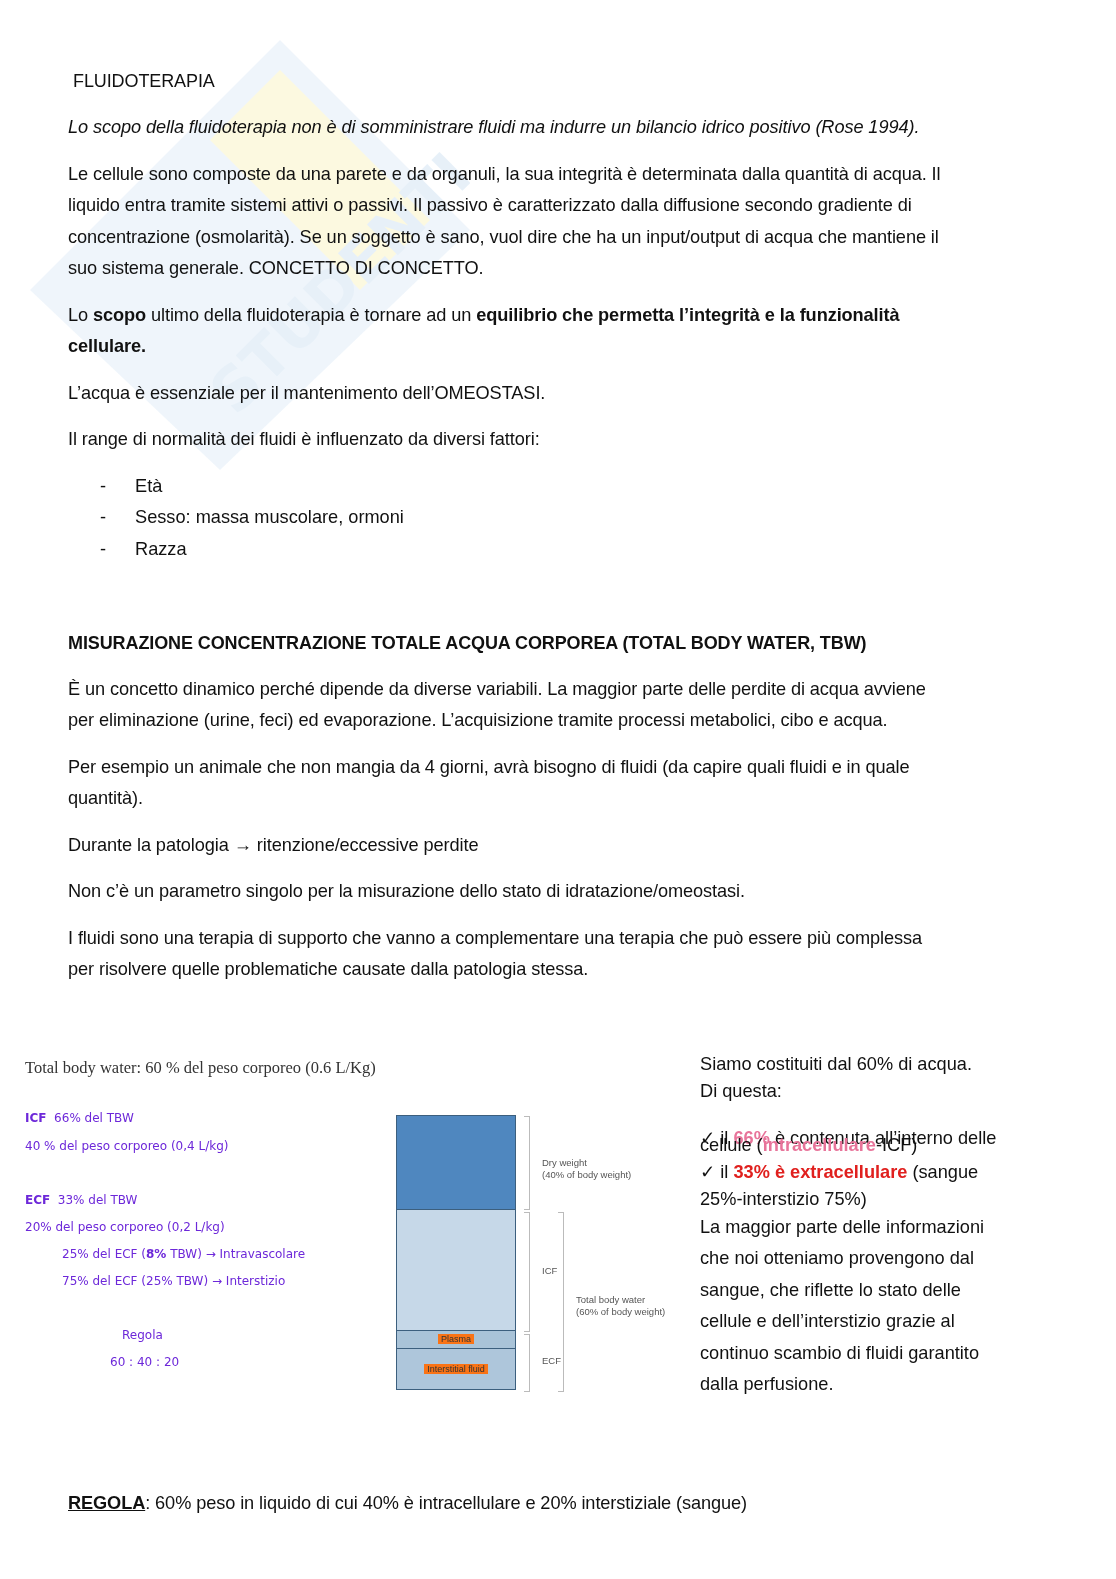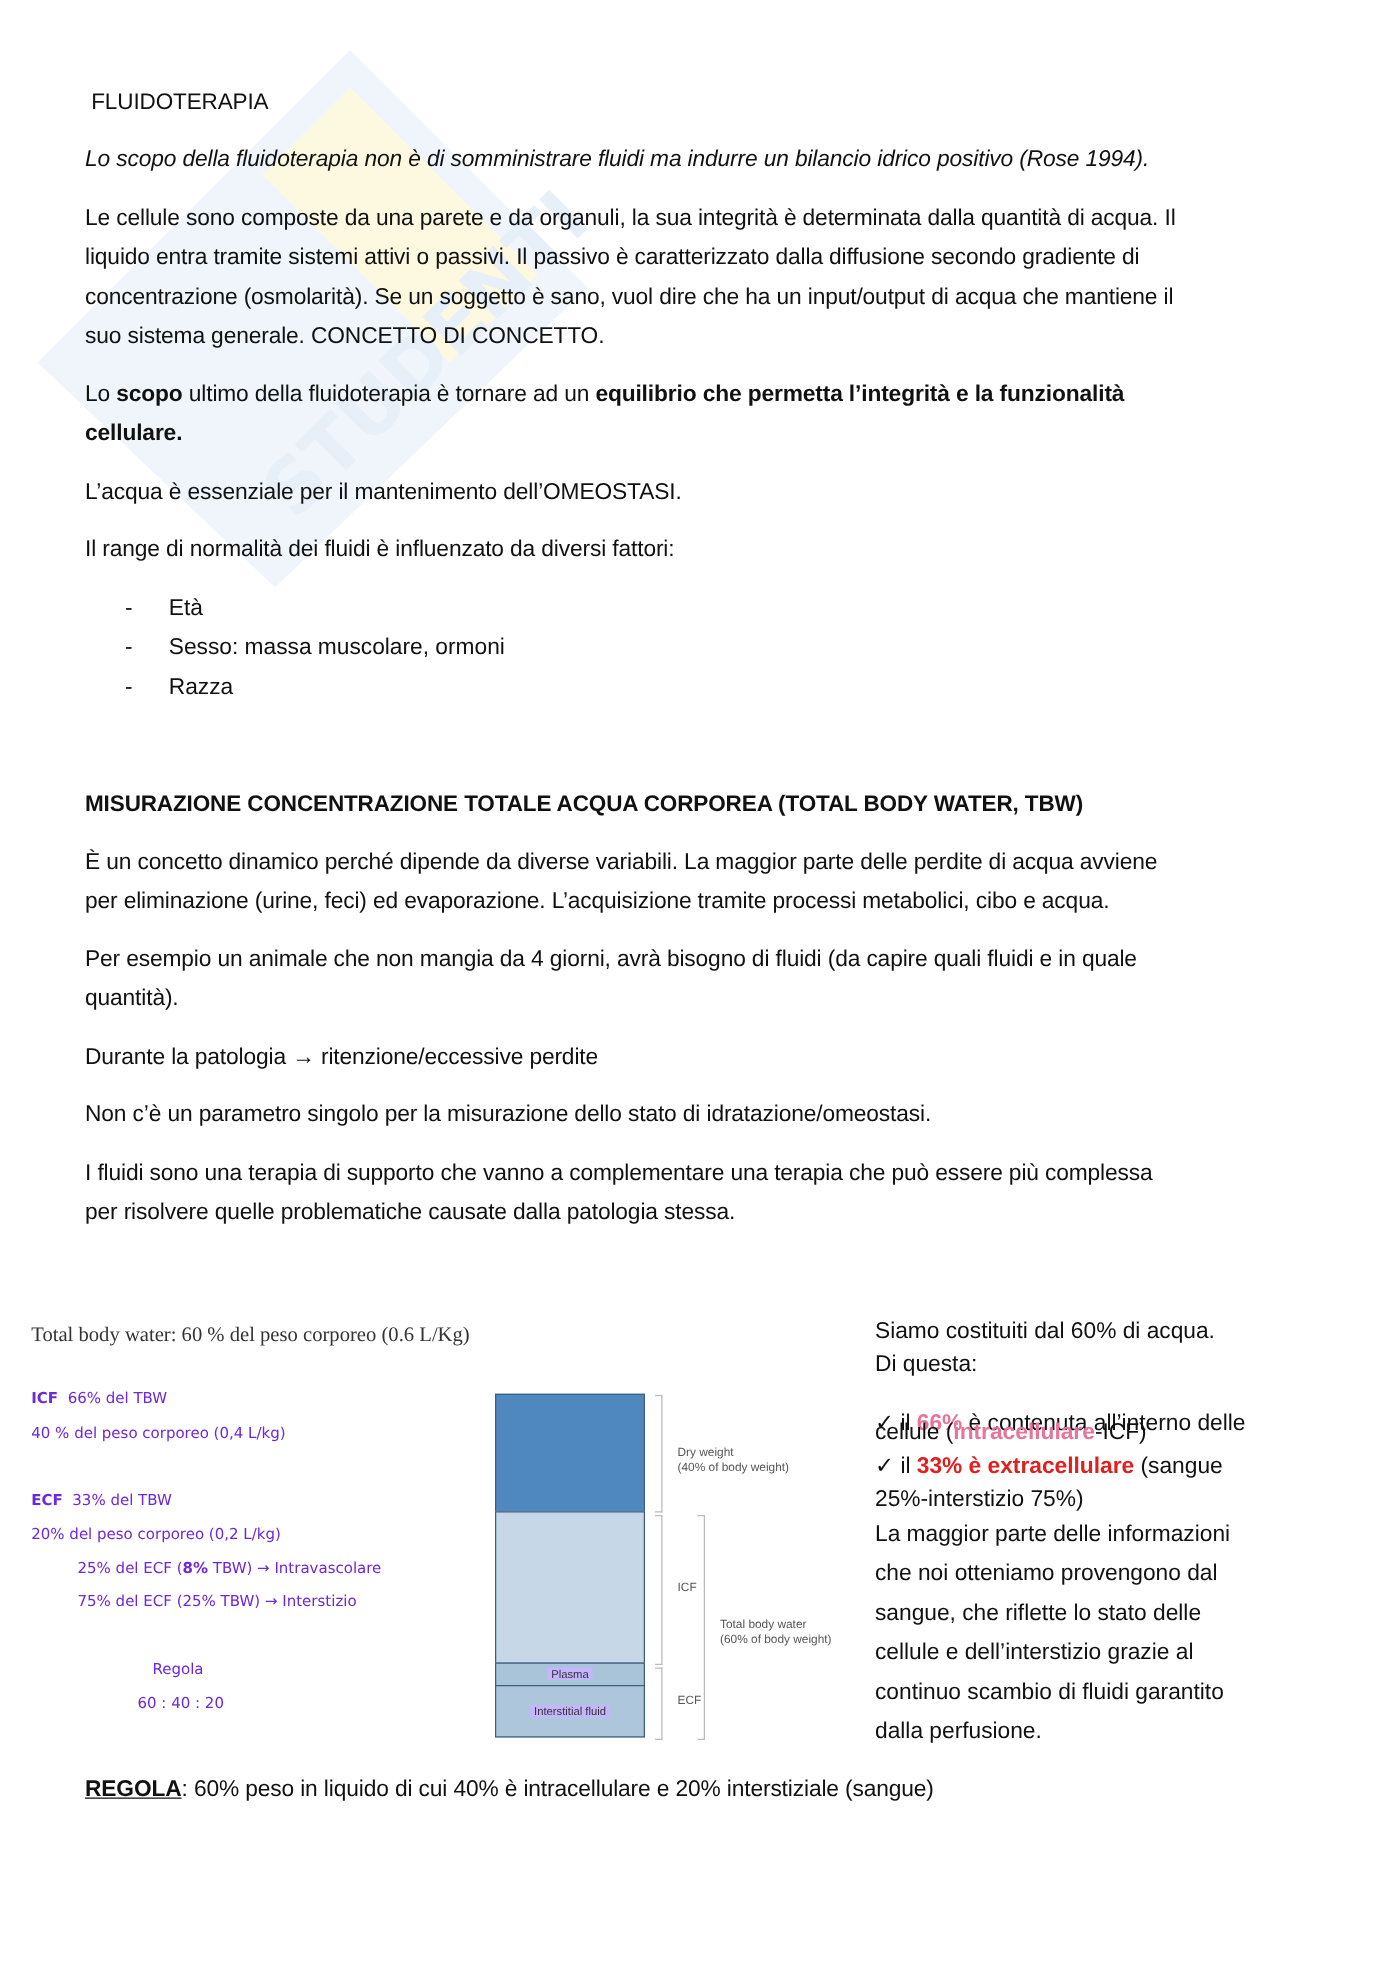--- a/index.html
+++ b/index.html
@@ -16,21 +16,21 @@
   .btext { position: absolute; left: 67px; white-space: nowrap; }
   .heading { font-weight: bold; font-size: 18px; }
   .u { text-decoration: underline; font-weight: bold; }
   .fig-title { position: absolute; left: 25px; top: 1058px; font-size: 18px; color: #333; white-space: nowrap; font-family: Liberation Serif, serif; font-size: 16.5px; }
   .fl { position: absolute; white-space: nowrap; font-size: 12px; color: #6d28d9; font-family: "DejaVu Sans", sans-serif; }
   .bar { position: absolute; left: 396px; width: 120px; border: 1.5px solid #3c5f7e; box-sizing: border-box; }
   .bar-dry { top: 1115px; height: 95px; background: #4f87bf; }
   .bar-icf { top: 1209px; height: 122px; background: #c6d8e8; }
   .bar-plasma { top: 1330px; height: 19px; background: #a9c3d8; text-align: center; font-size: 9px; color: #333; line-height: 17px; }
   .bar-inter { top: 1348px; height: 42px; background: #aec6db; text-align: center; font-size: 9px; color: #333; line-height: 40px; }
-  .bar-label { background: #c4b5fd; padding: 0 3px; }
+  .bar-label { background: #f97316; padding: 0 3px; }
   .brk { position: absolute; border: 1px solid #bbb; border-left: none; width: 5px; }
   .sm { position: absolute; font-size: 9.5px; color: #555; line-height: 12px; white-space: nowrap; }
 
   .right { position: absolute; left: 700px; width: 360px; font-size: 18.2px; color: #111; }
   .right .r { position: absolute; white-space: nowrap; left: 0; }
   .pink { color: #e8749a; font-weight: bold; }
   .red { color: #e0201e; font-weight: bold; }
 </style>
 </head>
 <body>
@@ -120,13 +120,13 @@
   <div class="r" style="top:1159px; line-height:27px;"><span>✓</span><span> il </span><span class="red">33% è extracellulare</span><span> (sangue</span></div>
   <div class="r" style="top:1186px; line-height:27px;">25%-interstizio 75%)</div>
   <div class="r" style="top:1212px; line-height:31.5px;">La maggior parte delle informazioni</div>
   <div class="r" style="top:1243px; line-height:31.5px;">che noi otteniamo provengono dal</div>
   <div class="r" style="top:1275px; line-height:31.5px;">sangue, che riflette lo stato delle</div>
   <div class="r" style="top:1306px; line-height:31.5px;">cellule e dell’interstizio grazie al</div>
   <div class="r" style="top:1338px; line-height:31.5px;">continuo scambio di fluidi garantito</div>
   <div class="r" style="top:1369px; line-height:31.5px;">dalla perfusione.</div>
 </div>
 
-<div class="t" style="left:68px; top:1416px;"><span class="u">REGOLA</span><span>: 60% peso in liquido di cui 40% è intracellulare e 20% interstiziale (sangue)</span></div>
+<div class="t" style="left:68px; top:1488px;"><span class="u">REGOLA</span><span>: 60% peso in liquido di cui 40% è intracellulare e 20% interstiziale (sangue)</span></div>
 
 </body></html>

